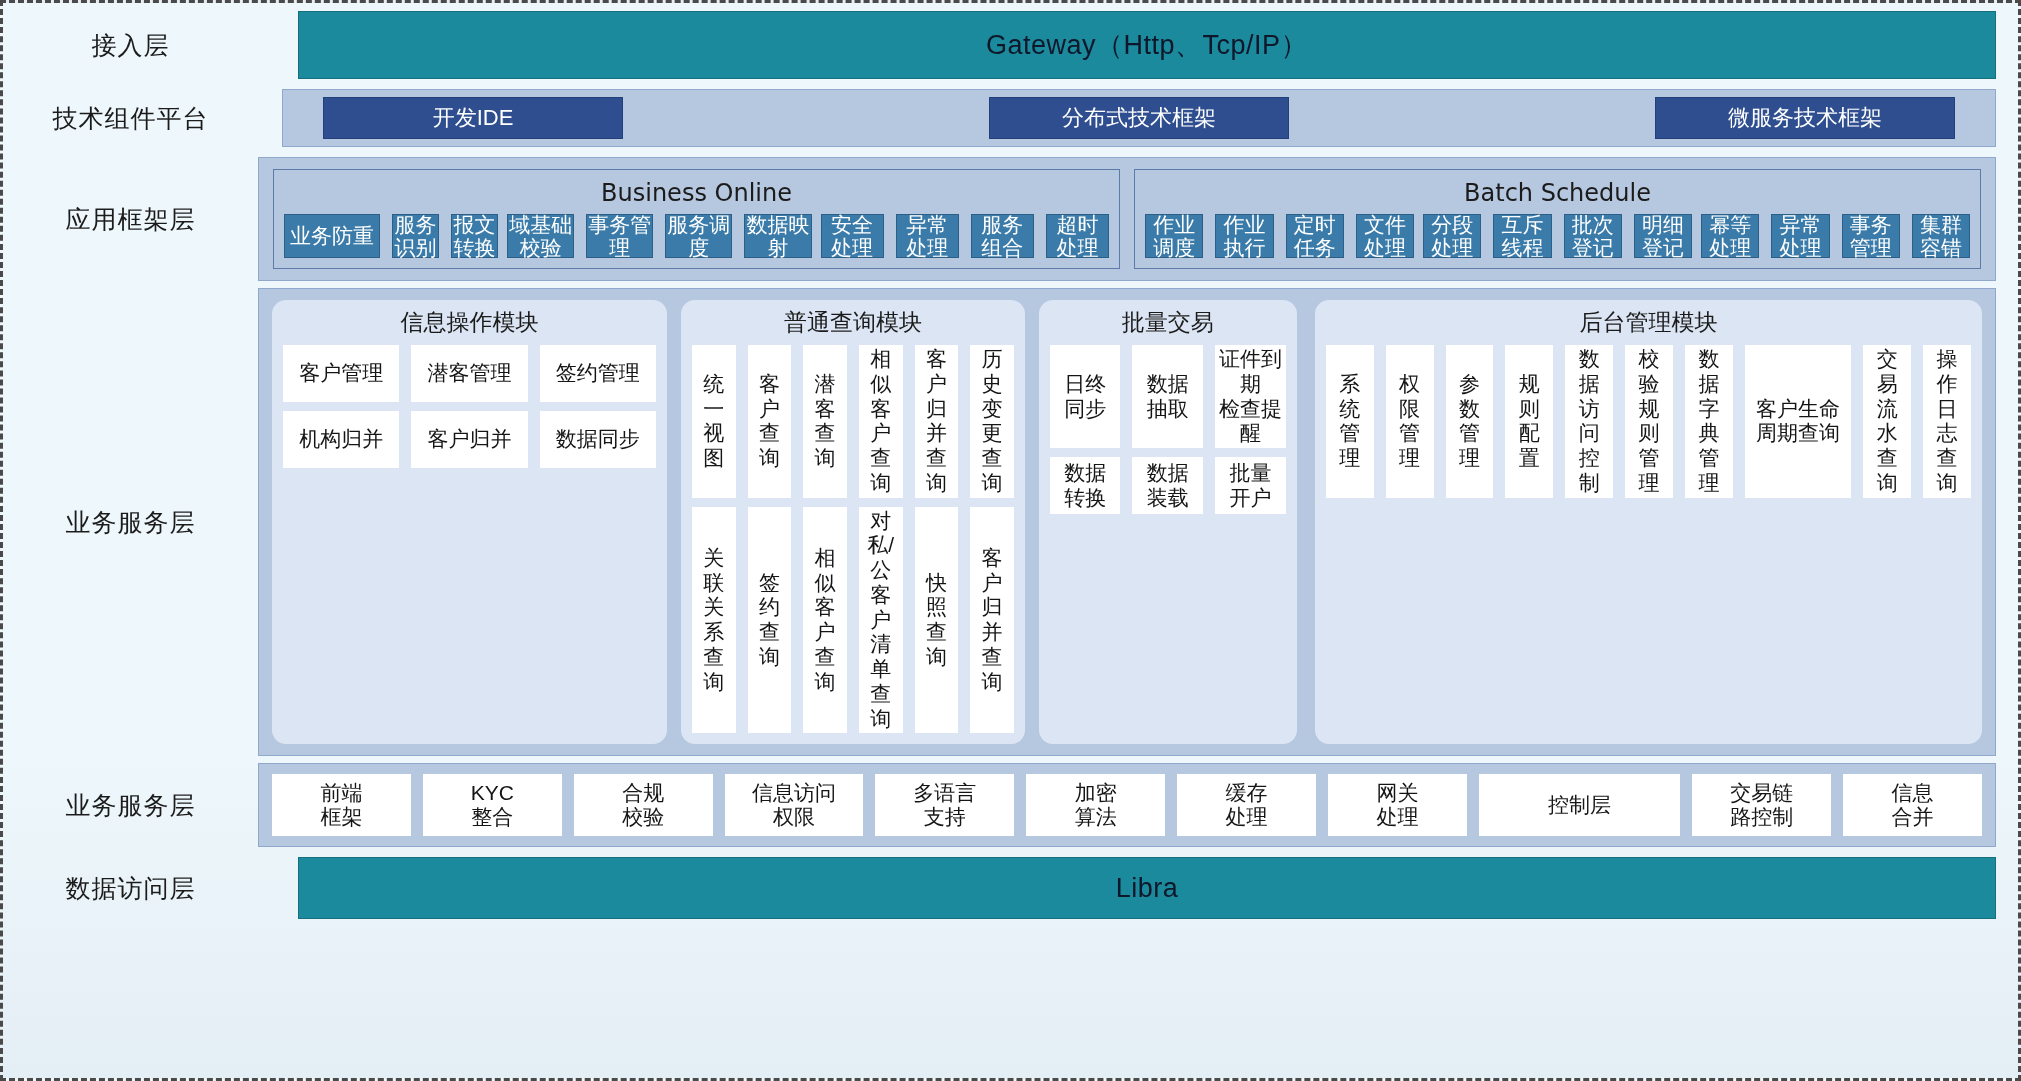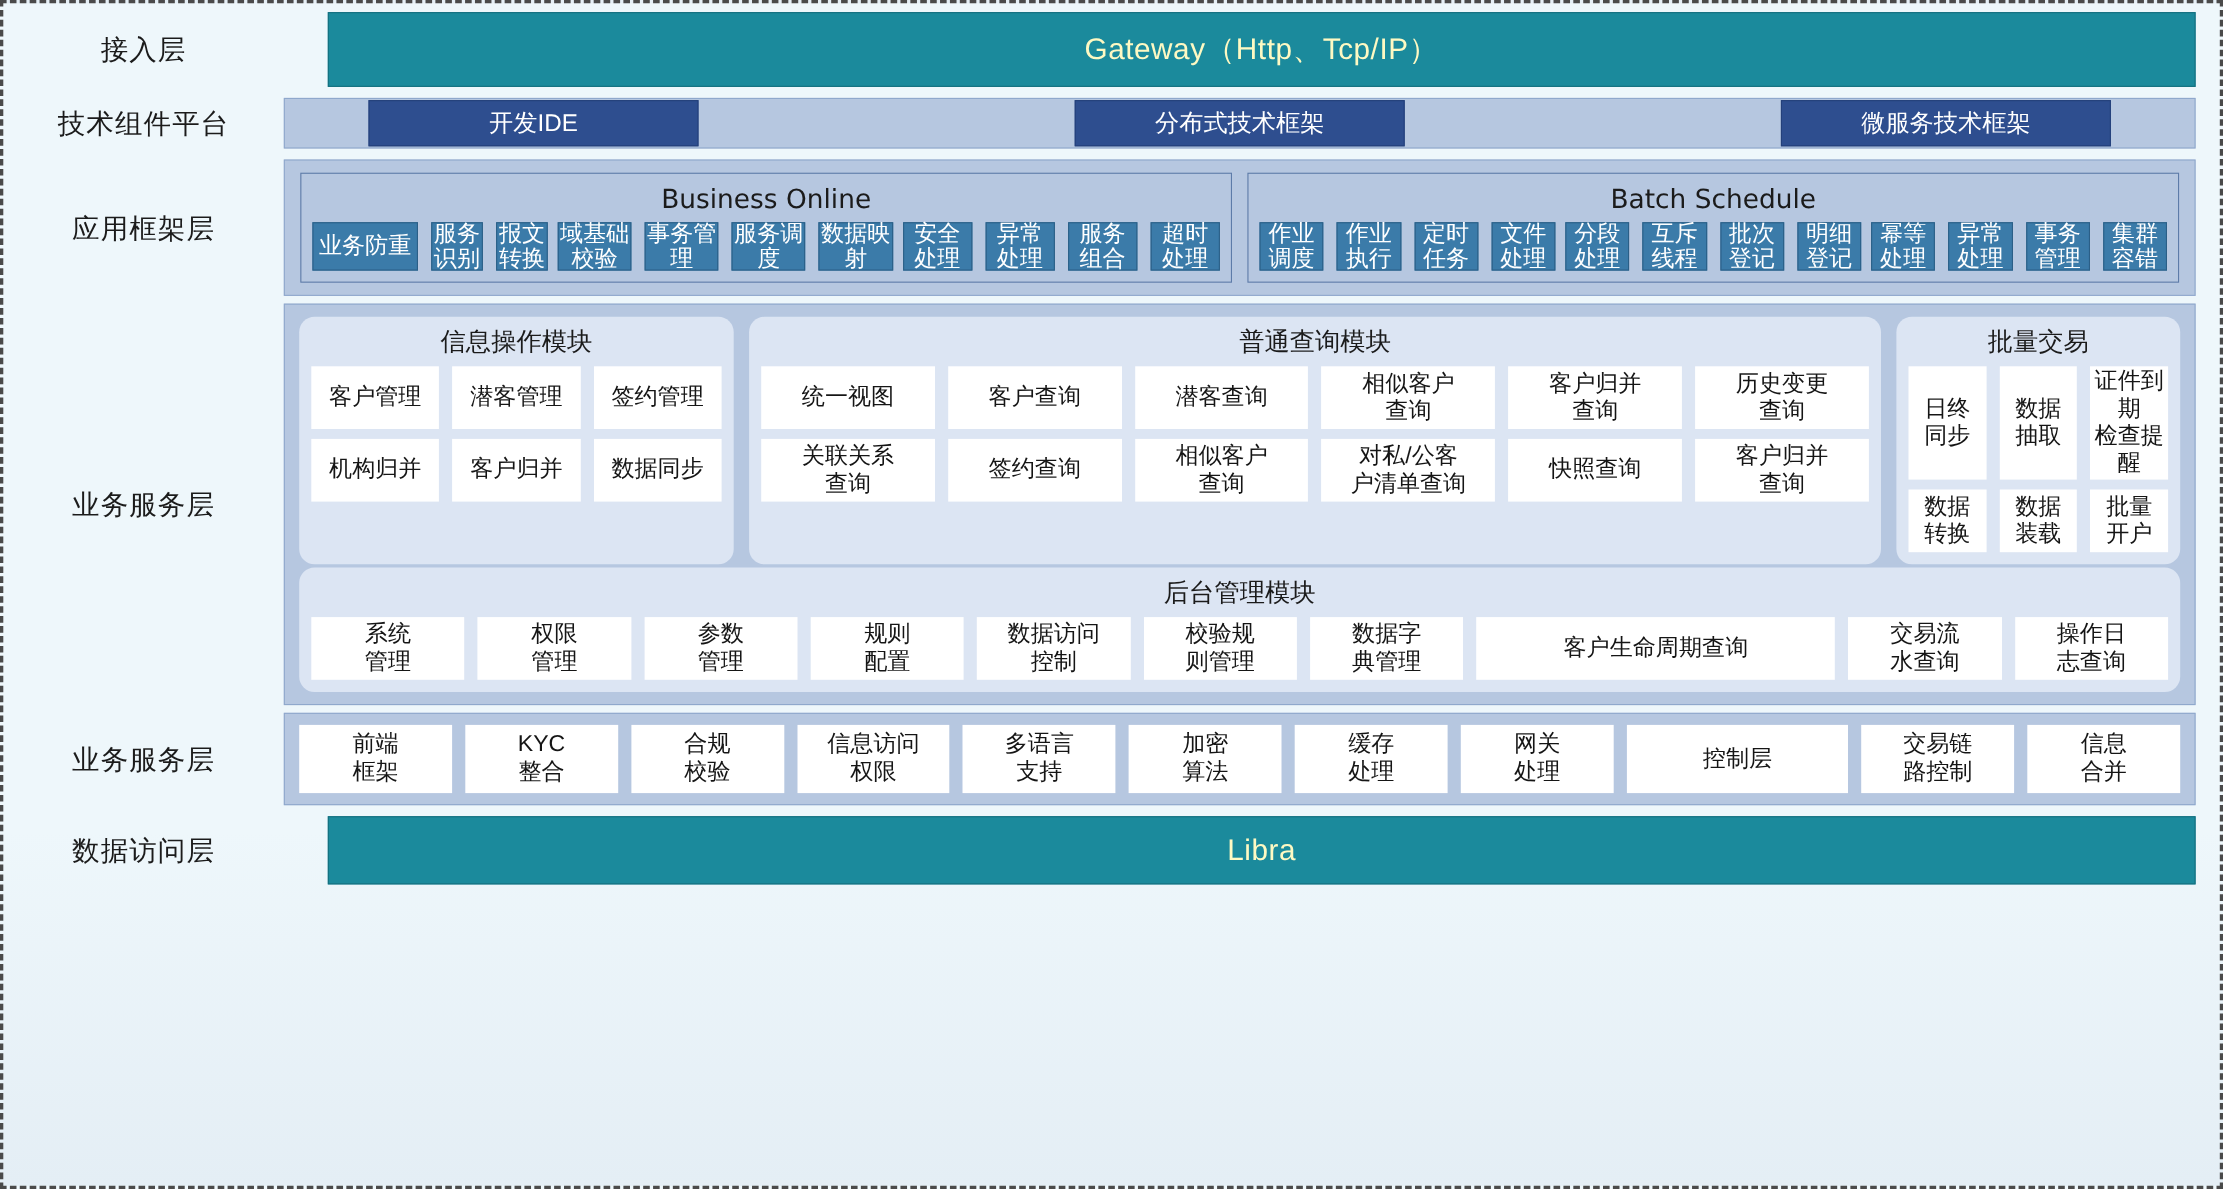--- a/index.html
+++ b/index.html
@@ -24,37 +24,38 @@
     display: flex; align-items: center; justify-content: center;
     font-size: 25px; color: #1b1b1b; letter-spacing: 1px;
     font-family: Liberation Sans, sans-serif;
   }
   .layer-body { flex: 1 1 auto; margin-right: 22px; }
 
   
   .teal-bar {
     background: #1b8a9c;
     border: 1px solid #146f7f;
-    color: #fef9c3;
+    color: #0f172a;
     display: flex; align-items: center; justify-content: center;
     font-size: 27px;
     letter-spacing: 0.5px;
     margin-left: 40px;
   }
   #gateway-bar { height: 68px; }
   #libra-bar { height: 62px; }
 
   
   .tech-panel {
     background: #b6c7e0;
     border: 1px solid #8fa8cc;
-    height: 46px;
+    height: 58px;
     display: flex; align-items: center;
     justify-content: space-between;
-    padding: 0 76px;
+    padding: 0 40px;
+    margin-left: 24px;
   }
   .tech-chip {
     background: #2e4e8f;
     border: 1px solid #24407a;
     color: #fff;
     height: 42px;
     min-width: 300px;
     flex: 0 0 auto;
     display: flex; align-items: center; justify-content: center;
     font-size: 22px;
@@ -93,21 +94,21 @@
     text-align: center;
     line-height: 1.1;
   }
   .fw-cell.span2 { flex: 2.08 1 0; }
 
   
   .biz-panel {
     background: #b6c7e0;
     border: 1px solid #8fa8cc;
     padding: 11px 13px;
-    display: flex; flex-direction: column; gap: 3px;
+    display: flex; flex-direction: row; gap: 18px;
   }
   .biz-row { display: flex; gap: 14px; }
   .biz-module {
     background: #dce5f3;
     border-radius: 14px;
     padding: 5px 11px 11px 11px;
     display: flex; flex-direction: column;
   }
   .mod-title {
     text-align: center;

